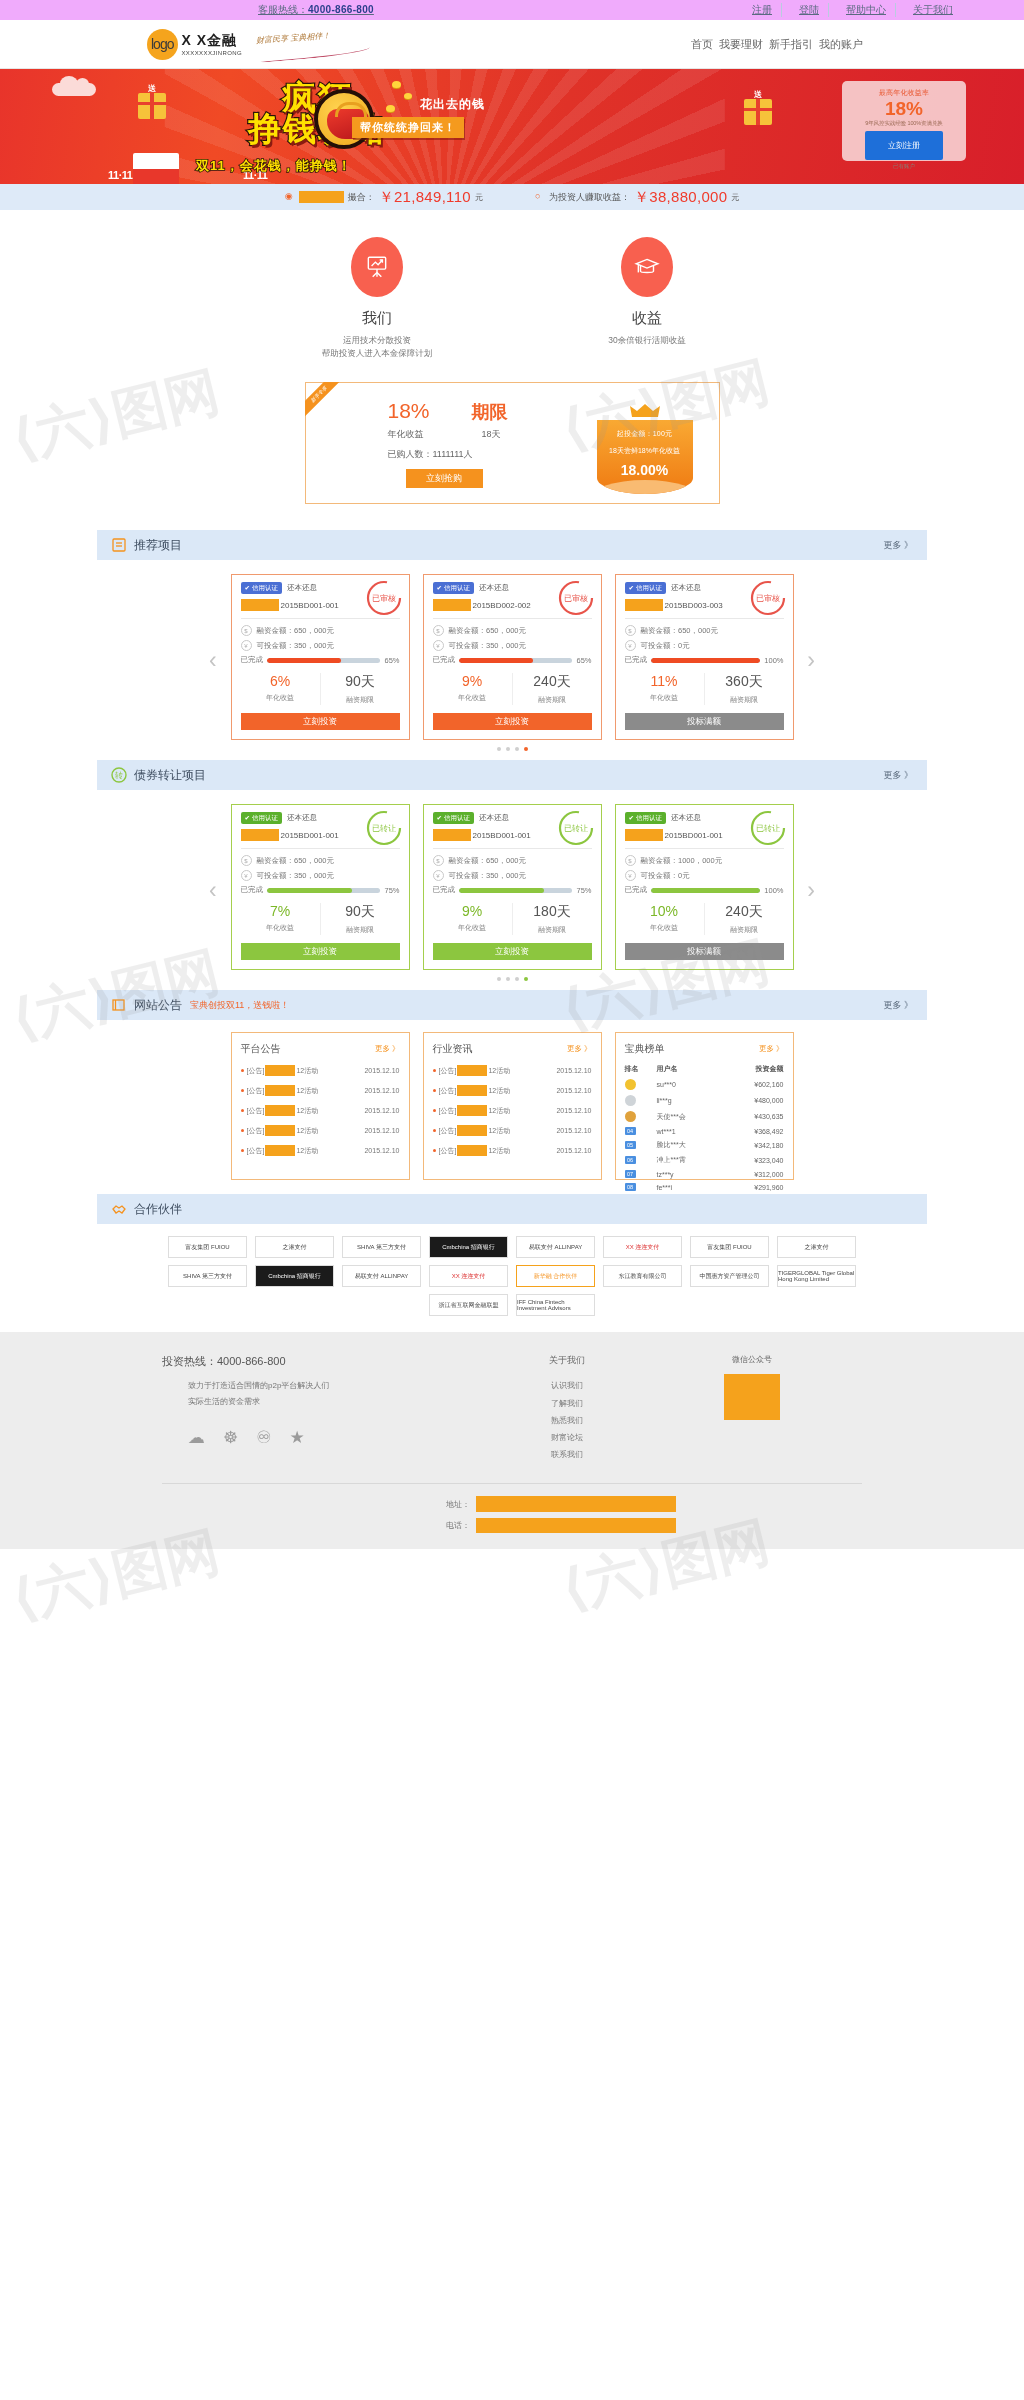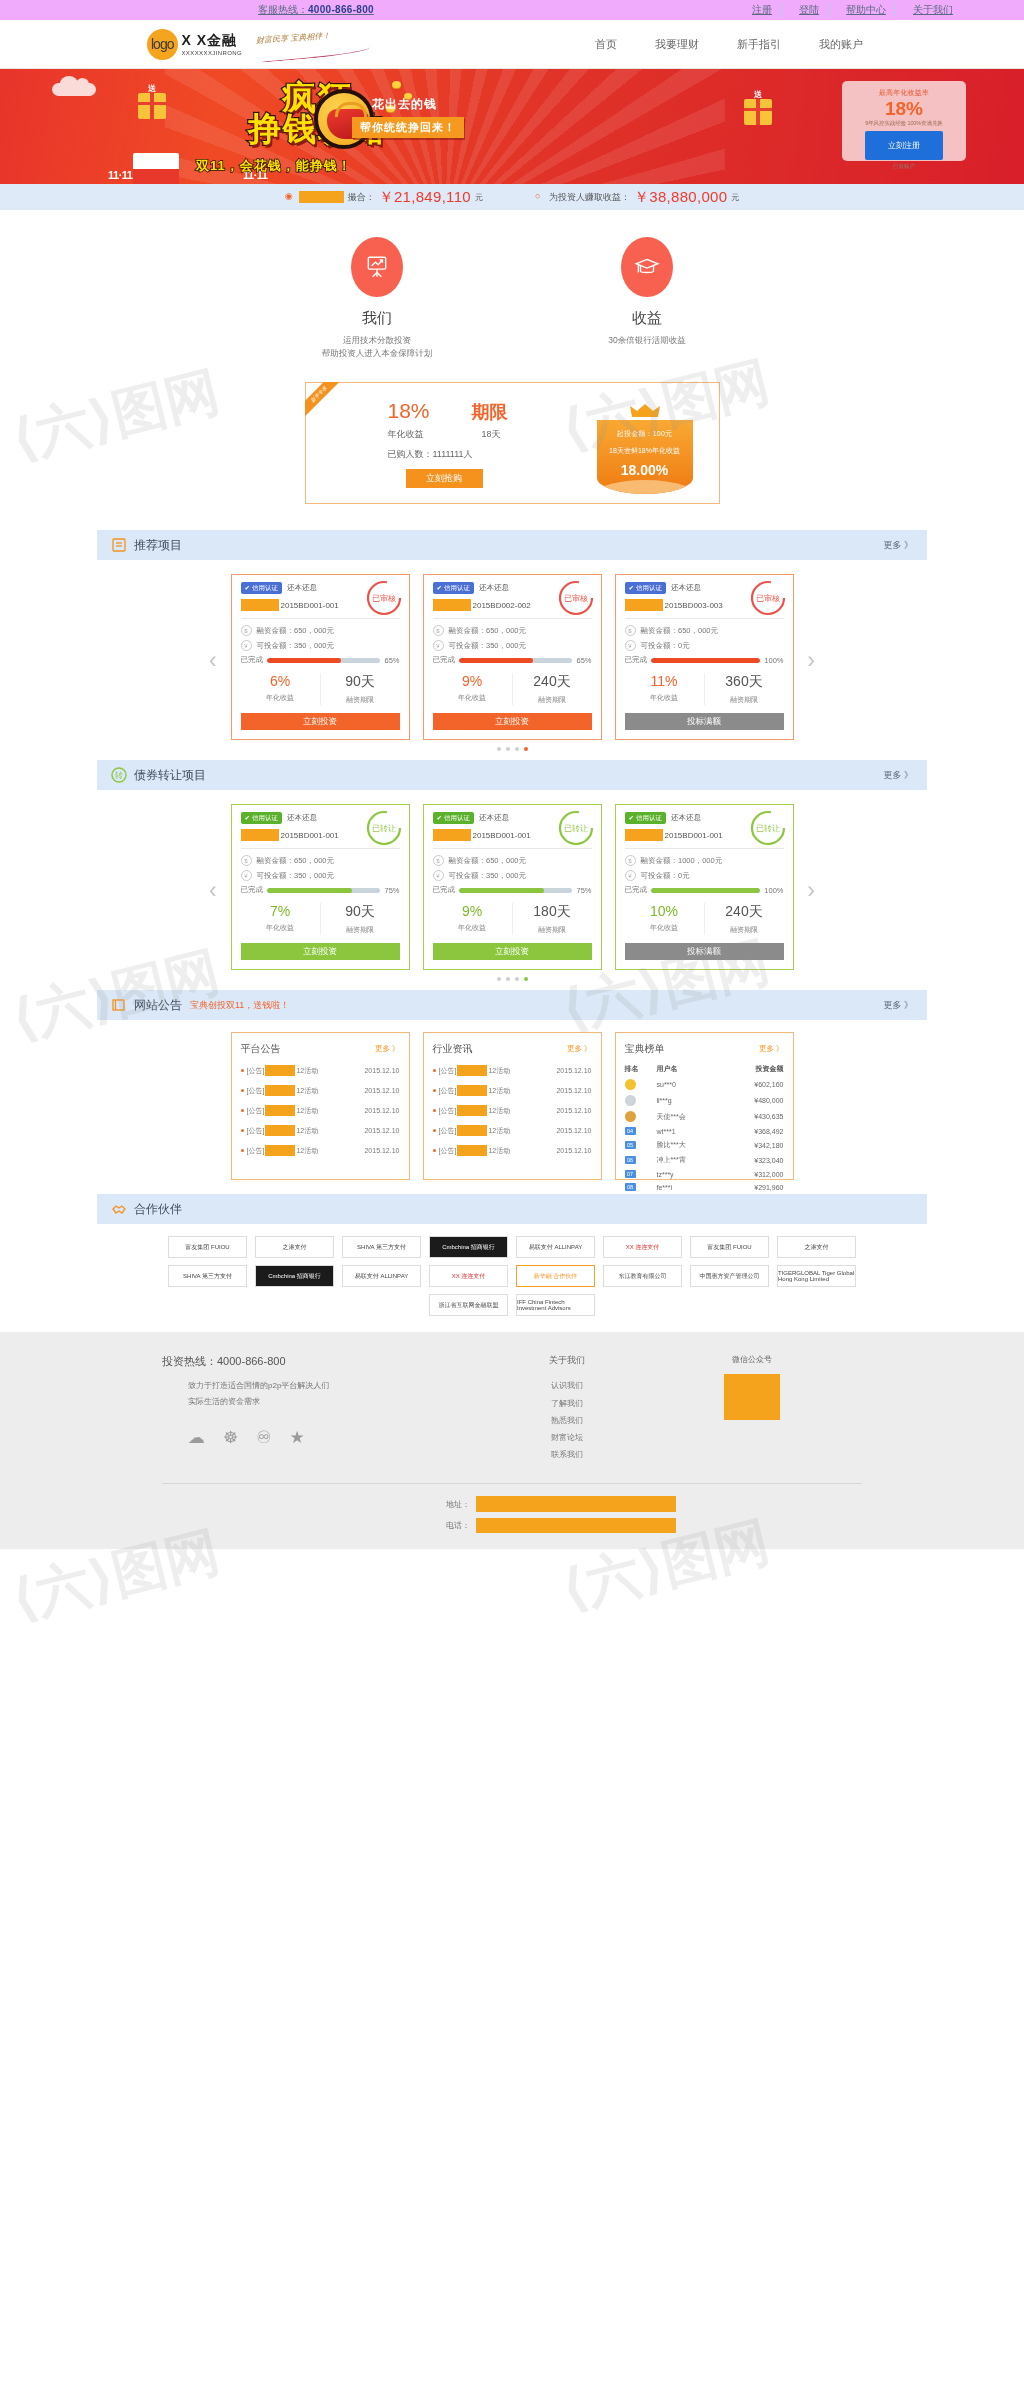--- a/index.html
+++ b/index.html
@@ -30,21 +30,21 @@
   .logo-txt { font-size:14px; color:#3b3b3b; letter-spacing:-1px; margin-left:-27px;
      z-index:2; font-weight:400;}
   .logo-name { margin-left:8px; display:flex; flex-direction:column; line-height:1;}
   .logo-name .ln1 { font-size:14px; color:#222; letter-spacing:1px; font-weight:bold;}
   .logo-name .ln2 { font-size:6px; color:#444; letter-spacing:.4px; margin-top:3px;}
   .slogan { margin-left:14px; position:relative; width:120px; height:30px;}
   .slogan .sl-txt { font-size:8px; color:#b07a3a; font-style:italic;
       transform:rotate(-4deg); display:block; margin-top:2px; white-space:nowrap;}
   .slogan .sl-line { position:absolute; left:4px; top:19px; width:110px; height:10px;
       border-bottom:1px solid #c0506a; border-radius:0 0 60% 10%; transform:rotate(-5deg);}
-  .nav { margin-left:auto; margin-right:64px; display:flex; gap:38px; }
+  .nav { margin-left:auto; margin-right:64px; display:flex; gap:6px; }
   .nav span { font-size:11px; color:#666; }
 
   
   .banner { height:115px; width:100%; position:relative; overflow:hidden;
     background:linear-gradient(100deg,#e8342b 0%,#f04a25 22%,#e03228 55%,#d81f2a 100%); }
   .ray { position:absolute; left:50%; top:-30px; width:560px; height:190px;
     background:repeating-conic-gradient(from 200deg at 50% 100%,
       rgba(255,255,255,.09) 0deg 4deg, rgba(255,255,255,0) 4deg 9deg);
     transform:translateX(-62%); }
   .bn-cloud { position:absolute; left:52px; top:14px; width:44px; height:13px;
@@ -62,21 +62,21 @@
     border-radius:50%; background:radial-gradient(circle at 38% 32%,#ffd34f,#f0a81c);
     border:4px solid #241007; }
   .bn-purse i { position:absolute; left:9px; top:16px; width:42px; height:30px;
     background:linear-gradient(160deg,#ee3b2c,#b8161b); border-radius:10px 10px 18px 18px;
     display:block;}
   .bn-purse i:before{content:"";position:absolute;left:8px;top:-7px;width:26px;height:12px;
     border:3px solid #e8a020;border-bottom:none;border-radius:14px 14px 0 0;}
   .bn-coin { position:absolute; background:#ffd43c; border-radius:50%;
     box-shadow:0 1px 0 #d89a10; }
   .bn-sub1 { position:absolute; left:372px; top:27px; font-size:12px; color:#fff;
-    font-weight:bold; letter-spacing:1px; }
+    font-weight:bold; letter-spacing:1px;padding-left:48px; }
   .bn-sub2 { position:absolute; left:352px; top:48px; background:#f59a1e; color:#fff;
     font-size:11px; font-weight:bold; padding:3px 8px; letter-spacing:1px;
     box-shadow:1px 2px 0 rgba(120,20,10,.5); }
   .bn-bottom { position:absolute; left:196px; bottom:9px; font-size:13px; color:#ffe000;
     font-weight:bold; letter-spacing:1px; -webkit-text-stroke:1.6px #2a1408;
     paint-order:stroke fill;}
   .bn-1111 { position:absolute; left:108px; bottom:3px; font-size:11px; color:#fff;
     font-weight:bold; letter-spacing:-.5px;}
   .bn-1111b { position:absolute; left:243px; bottom:3px; font-size:11px; color:#fff;
     font-weight:bold; letter-spacing:-.5px;}

